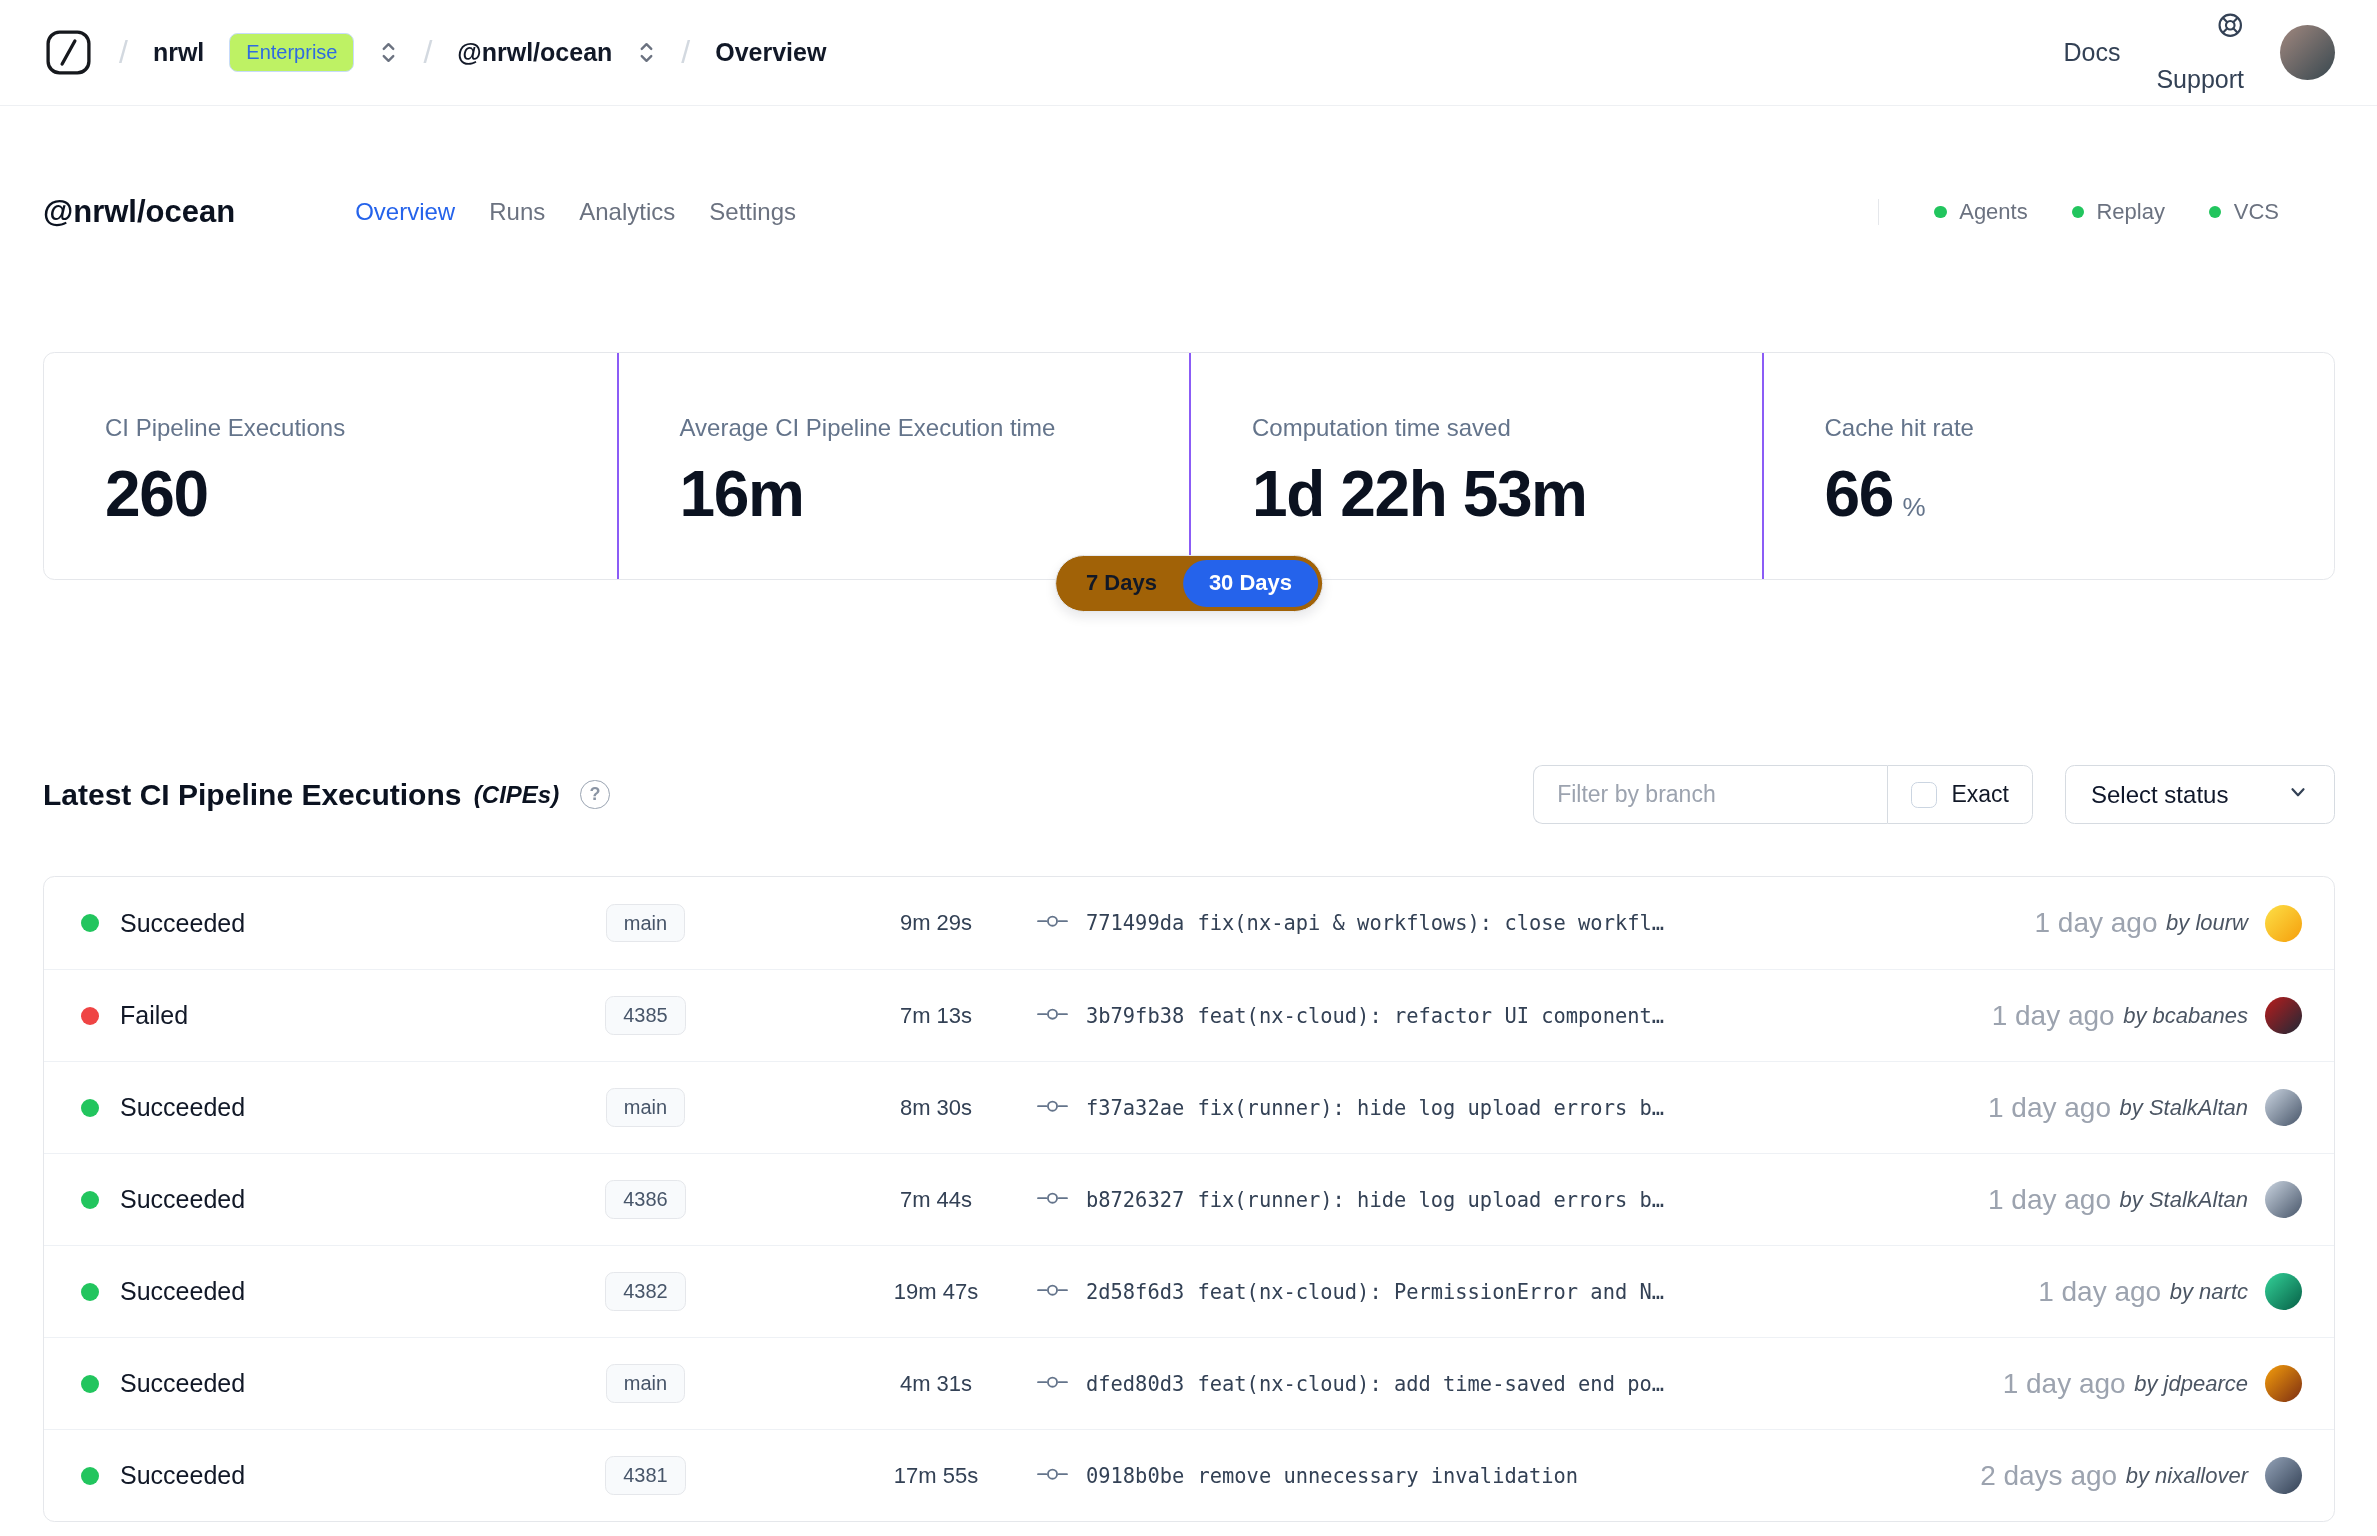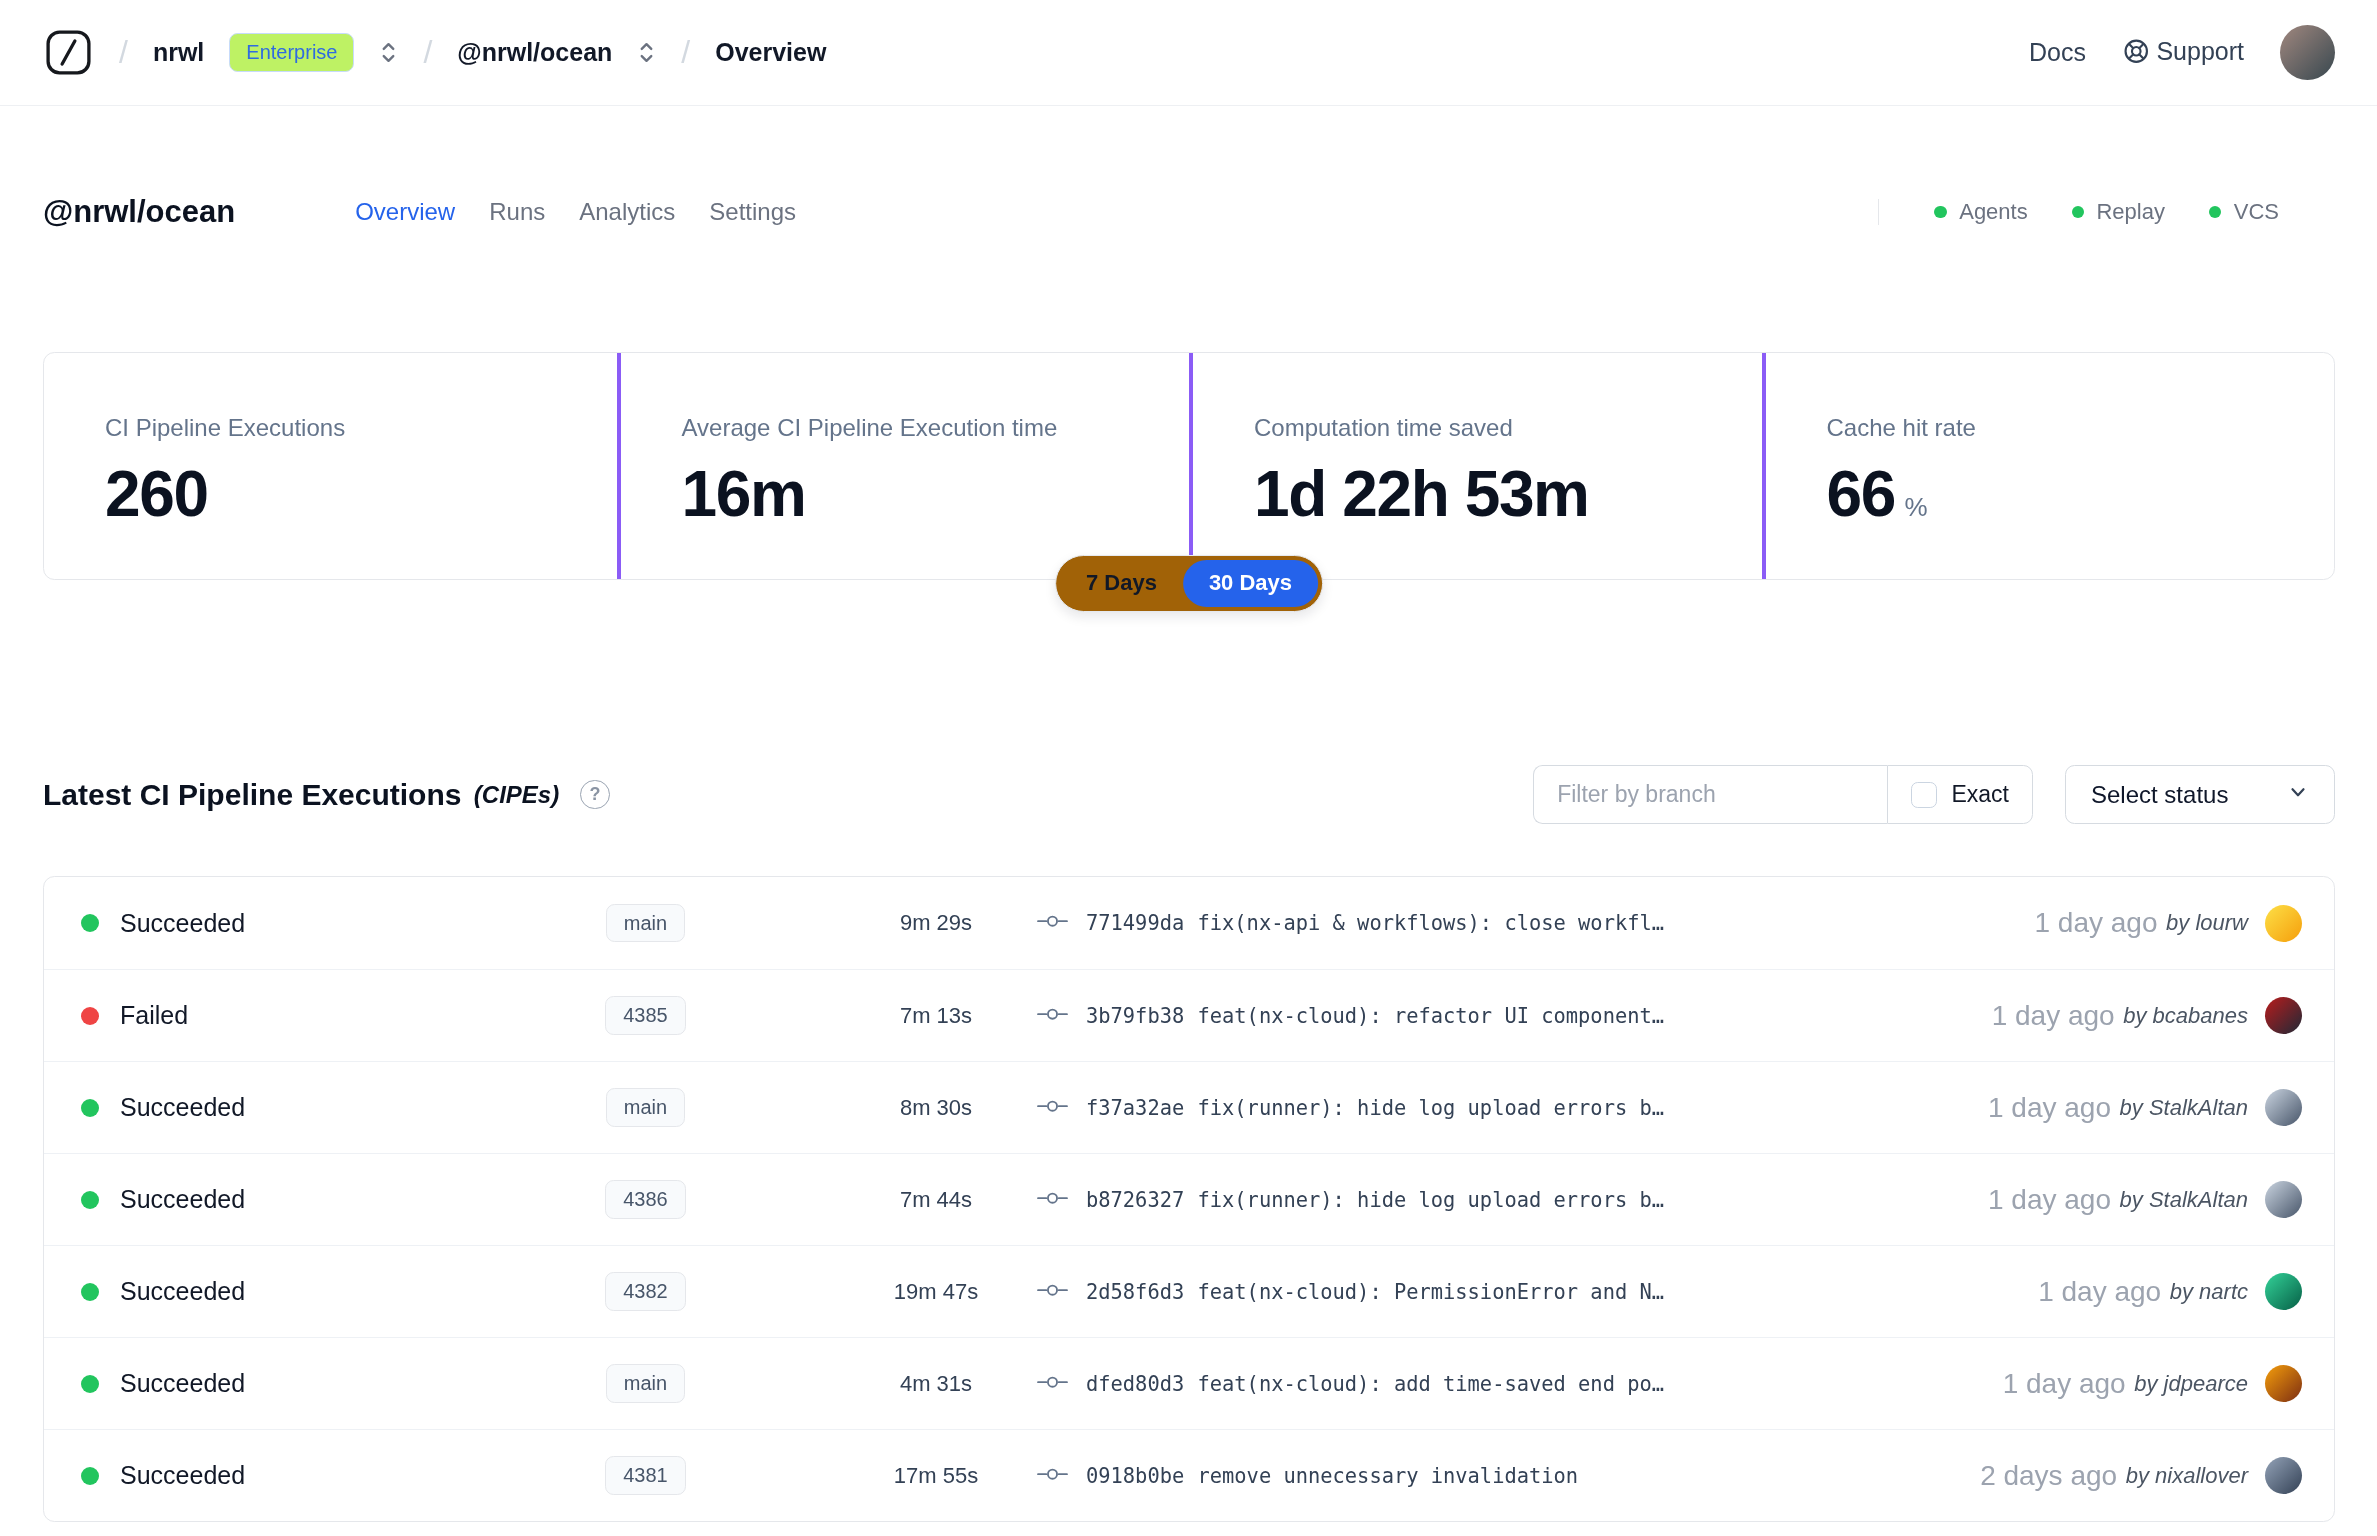--- a/index.html
+++ b/index.html
@@ -27,21 +27,21 @@
     border: 1px solid #c7dbfb;
     color: #2f6be0;
     font-size: 20px;
     font-weight: 500;
     padding: 6.7px 16px;
     border-radius: 8.6px;
   }
   .chevrons { display: flex; align-items: center; cursor: pointer; }
   .top-right { margin-left: auto; display: flex; align-items: center; gap: 36px; }
   .top-link { font-size: 25px; color: #334155; cursor: pointer; }
-  .support-group { display: flex; align-items: flex-start; gap: 6px; cursor: pointer; }
+  .support-group { display: flex; align-items: flex-end; gap: 22px; cursor: pointer; flex-direction: column; }
   .avatar { border-radius: 50%; flex: none; }
   .top-avatar { width: 55px; height: 55px; cursor: pointer; }
 
   
   .ws-row { display: flex; align-items: center; margin: 88px 43px 0; }
   .ws-title { font-size: 31px; font-weight: 700; color: #0b1220; }
   .tabs { display: flex; gap: 34px; margin-left: 120px; }
   .tab { font-size: 24px; color: #6b7280; cursor: pointer; }
   .tab.active { color: var(--accent); font-weight: 500; }
   .services {
@@ -52,21 +52,21 @@
   .service { display: flex; align-items: center; gap: 12.4px; font-size: 22px; color: #6b7280; cursor: pointer; }
   .service-dot { width: 12.4px; height: 12.4px; border-radius: 50%; background: var(--green); }
 
   
   .stats-wrap { position: relative; margin: 122px 43px 0; }
   .stats {
     display: grid; grid-template-columns: repeat(4, 1fr);
     border: 1px solid #e5e7eb; border-radius: 11.4px;
     height: 228px; background: #fff;
   }
-  .stat { padding: 61px 61px 0; border-left: 4px solid #8b5cf6; }
+  .stat { padding: 61px 61px 0; border-left: 2px solid #8b5cf6; }
   .stat:first-child { border-left: none; }
   .stat-label { font-size: 24px; color: #64748b; }
   .stat-value {
     margin-top: 15px; font-size: 64px; font-weight: 800;
     letter-spacing: -1.4px; color: #0b1220;
     display: flex; align-items: baseline;
   }
   .stat-suffix { font-size: 26px; font-weight: 500; color: #64748b; margin-left: 9.5px; letter-spacing: 0; }
   .range-toggle {
     position: absolute; top: 203px; left: 50%; transform: translateX(-50%);

